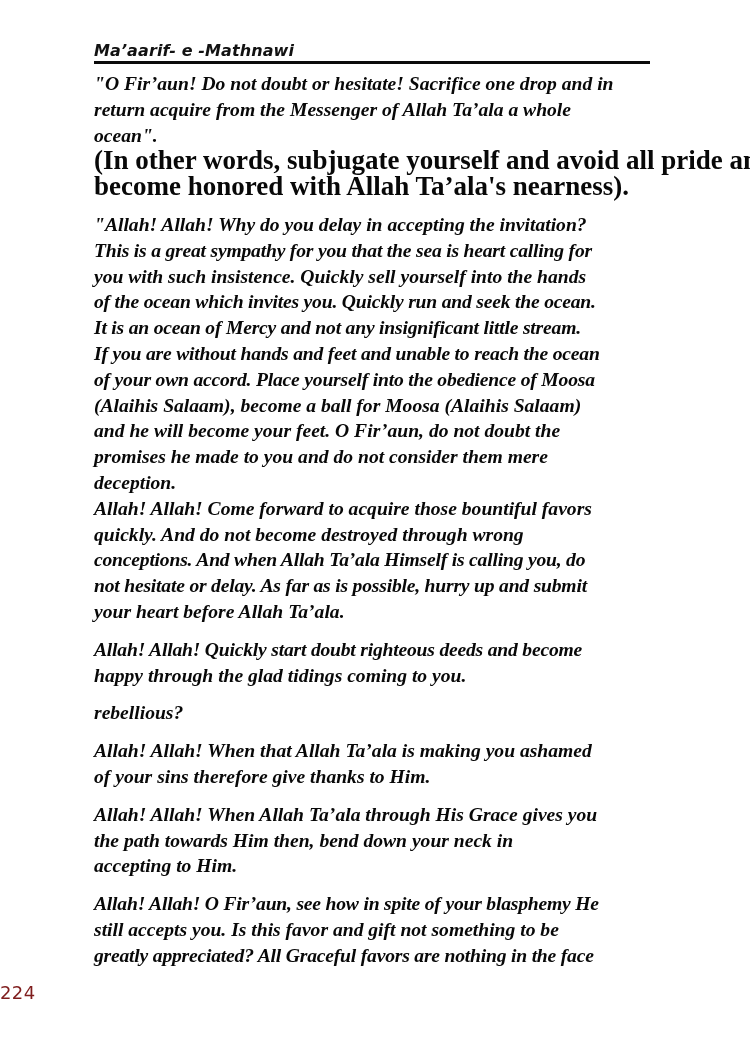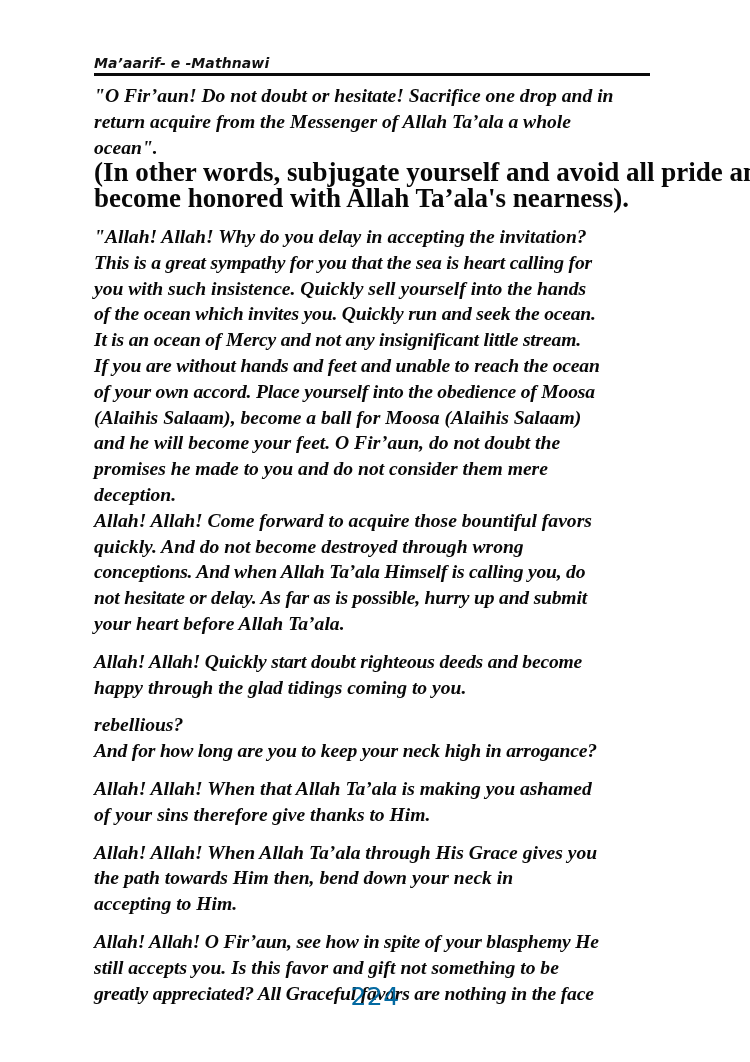--- a/index.html
+++ b/index.html
@@ -24,26 +24,25 @@
     left: 94px;
     top: 42px;
     width: 562px;
   }
 
   
   .running-header {
     font-family: "DejaVu Sans", "Liberation Sans", sans-serif;
     font-style: italic;
     font-weight: 600;
-    font-size: 14px;
+    font-size: 16px;
     letter-spacing: 0.1px;
     line-height: 18px;
     white-space: nowrap;
     color: #121212;
-    margin-top: 12px;
   }
   .header-rule {
     width: 556px;
     height: 3px;
     background: #0a0a0a;
     margin-top: 1px;
     margin-bottom: 7px;
   }
 
   
@@ -91,24 +90,24 @@
     width: 100%;
     height: 0;
   }
 
   
   .folio {
     position: absolute;
     left: 0;
     right: 0;
     top: 982px;
-    text-align: center;
+    text-align: left;
     font-family: "DejaVu Sans", "Liberation Sans", sans-serif;
-    font-size: 25px;
-    color: #0369a1;
+    font-size: 18px;
+    color: #7f1d1d;
     letter-spacing: 0.4px;
   }
 </style>
 </head>
 <body>
 
 <div class="page">
 
   <div class="content">
 
@@ -151,21 +150,20 @@
       <span class="ln">your heart before Allah Ta’ala.</span>
     </div>
 
     <div class="para italic linebreaks gap-para">
       <span class="ln spread tight">Allah! Allah! Quickly start doubt righteous deeds and become</span>
       <span class="ln">happy through the glad tidings coming to you.</span>
     </div>
 
     <div class="para italic linebreaks gap-para">
       <span class="ln">rebellious?</span>
-      <span class="ln spread tight">And for how long are you to keep your neck high in arrogance?</span>
     </div>
 
     <div class="para italic linebreaks gap-para">
       <span class="ln spread">Allah! Allah! When that Allah Ta’ala is making you ashamed</span>
       <span class="ln">of your sins therefore give thanks to Him.</span>
     </div>
 
     <div class="para italic linebreaks gap-para">
       <span class="ln spread">Allah! Allah! When Allah Ta’ala through His Grace gives you</span>
       <span class="ln spread">the path towards Him then, bend down your neck in</span>

